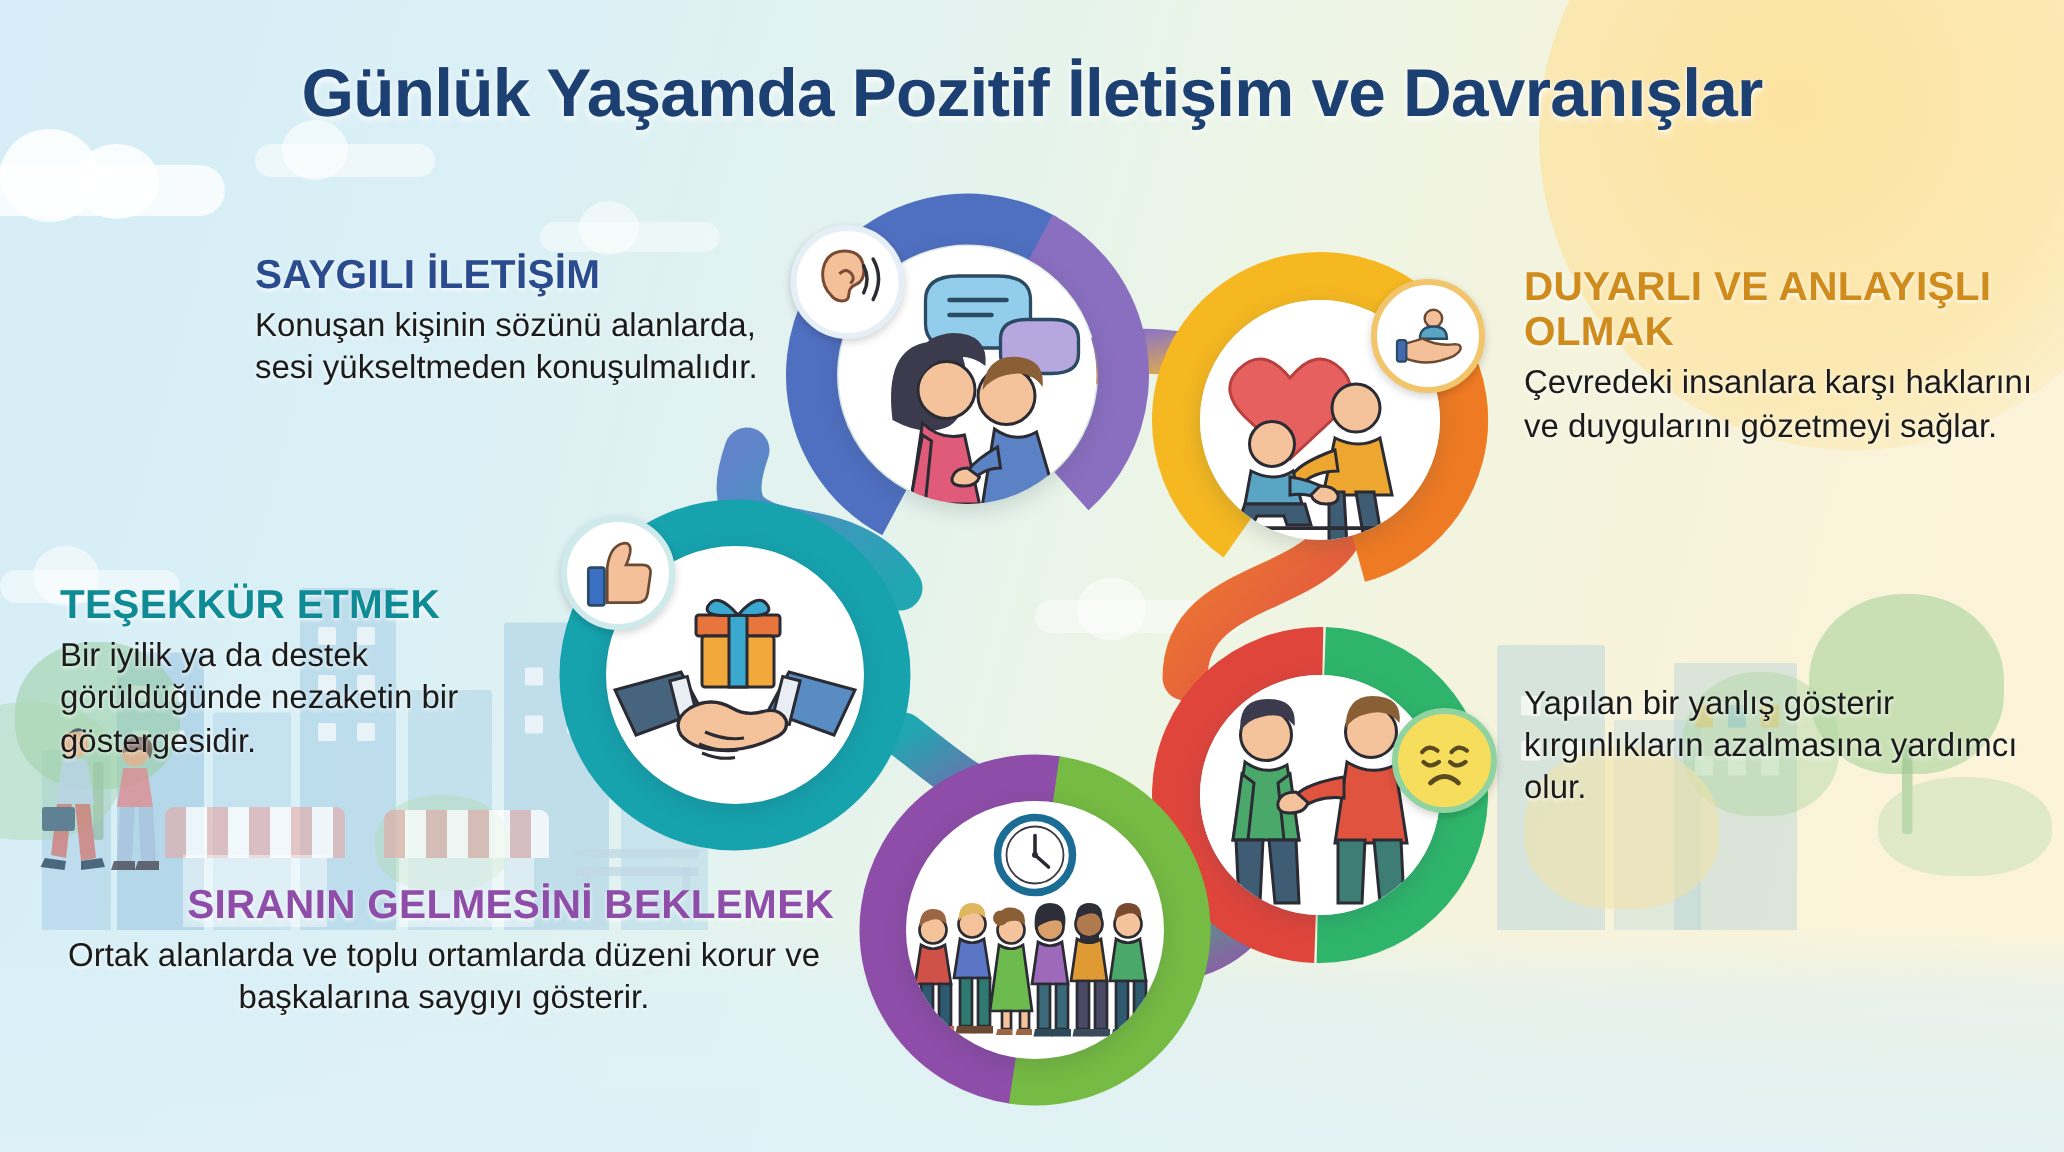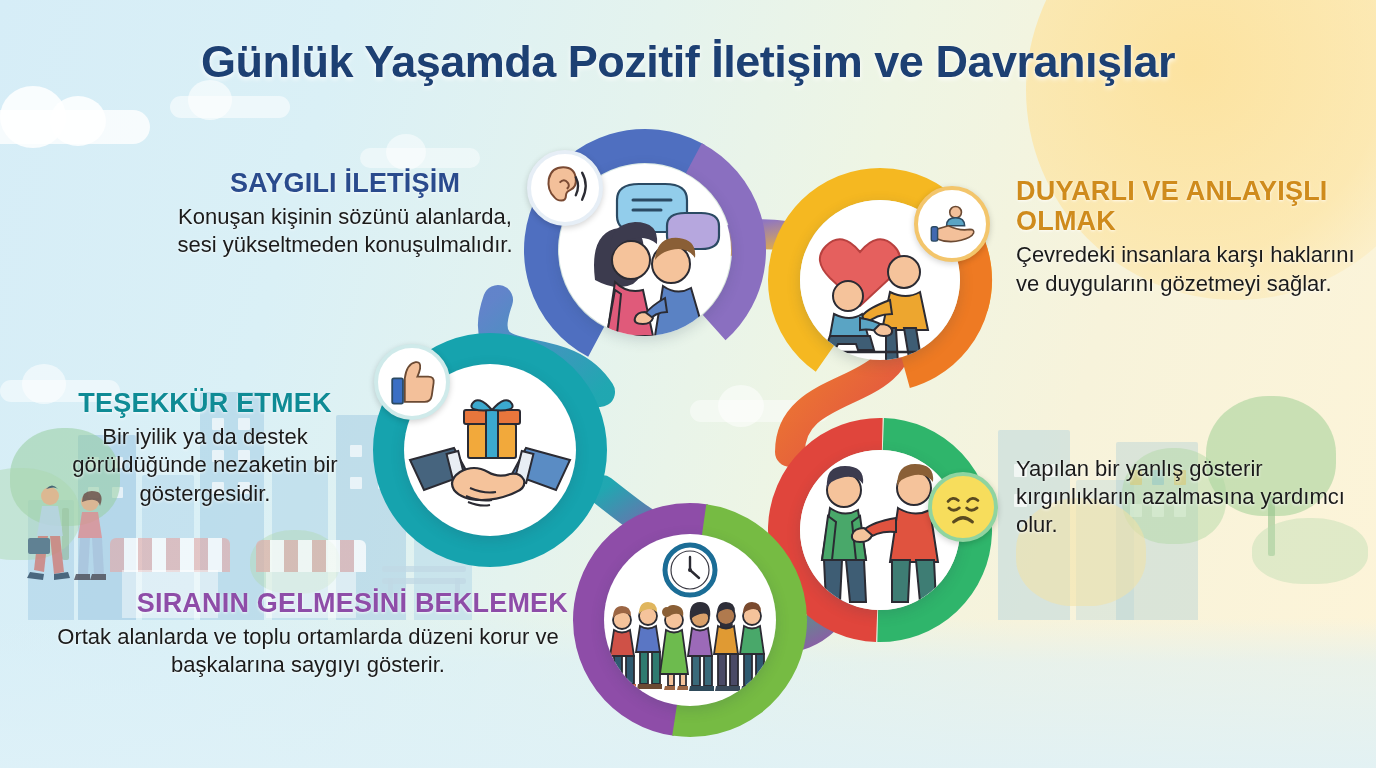--- a/index.html
+++ b/index.html
@@ -84,21 +84,21 @@
   .block h2 {
     font-size: 27px; font-weight: bold; line-height: 1.12;
     letter-spacing: 0.2px;
     text-shadow: 0 1px 3px rgba(255,255,255,0.85);
   }
   .block p {
     font-size: 22px; line-height: 1.28; color: #1b1b1b;
     margin-top: 5px;
     text-shadow: 0 1px 3px rgba(255,255,255,0.85);
   }
-  .ta-r { text-align: center; }
+  .ta-r { text-align: left; }
   .ta-l { text-align: left; }
   .ta-c { text-align: center; }
 </style>
 </head>
 <body>
 
 <div id="stage">
 
   <div class="bg sun"></div>
 
@@ -528,18 +528,18 @@
 
   <div class="block ta-r" style="left:40px;top:388px;width:330px;">
     <h2 style="color:#0f8b95;">TEŞEKKÜR ETMEK</h2>
     <p>Bir iyilik ya da destek görüldüğünde nezaketin bir göstergesidir.</p>
   </div>
 
   <div class="block ta-l" style="left:1016px;top:450px;width:336px;">
     <p>Yapılan bir yanlış gösterir kırgınlıkların azalmasına yardımcı olur.</p>
   </div>
 
-  <div class="block ta-c" style="left:48px;top:588px;width:520px;">
+  <div class="block ta-c" style="left:36px;top:588px;width:520px;">
     <h2 style="color:#8e4da8;text-align:right;">SIRANIN GELMESİNİ BEKLEMEK</h2>
     <p style="text-align:center;">Ortak alanlarda ve toplu ortamlarda düzeni korur ve başkalarına saygıyı gösterir.</p>
   </div>
 
 </div>
 
 </body></html>

